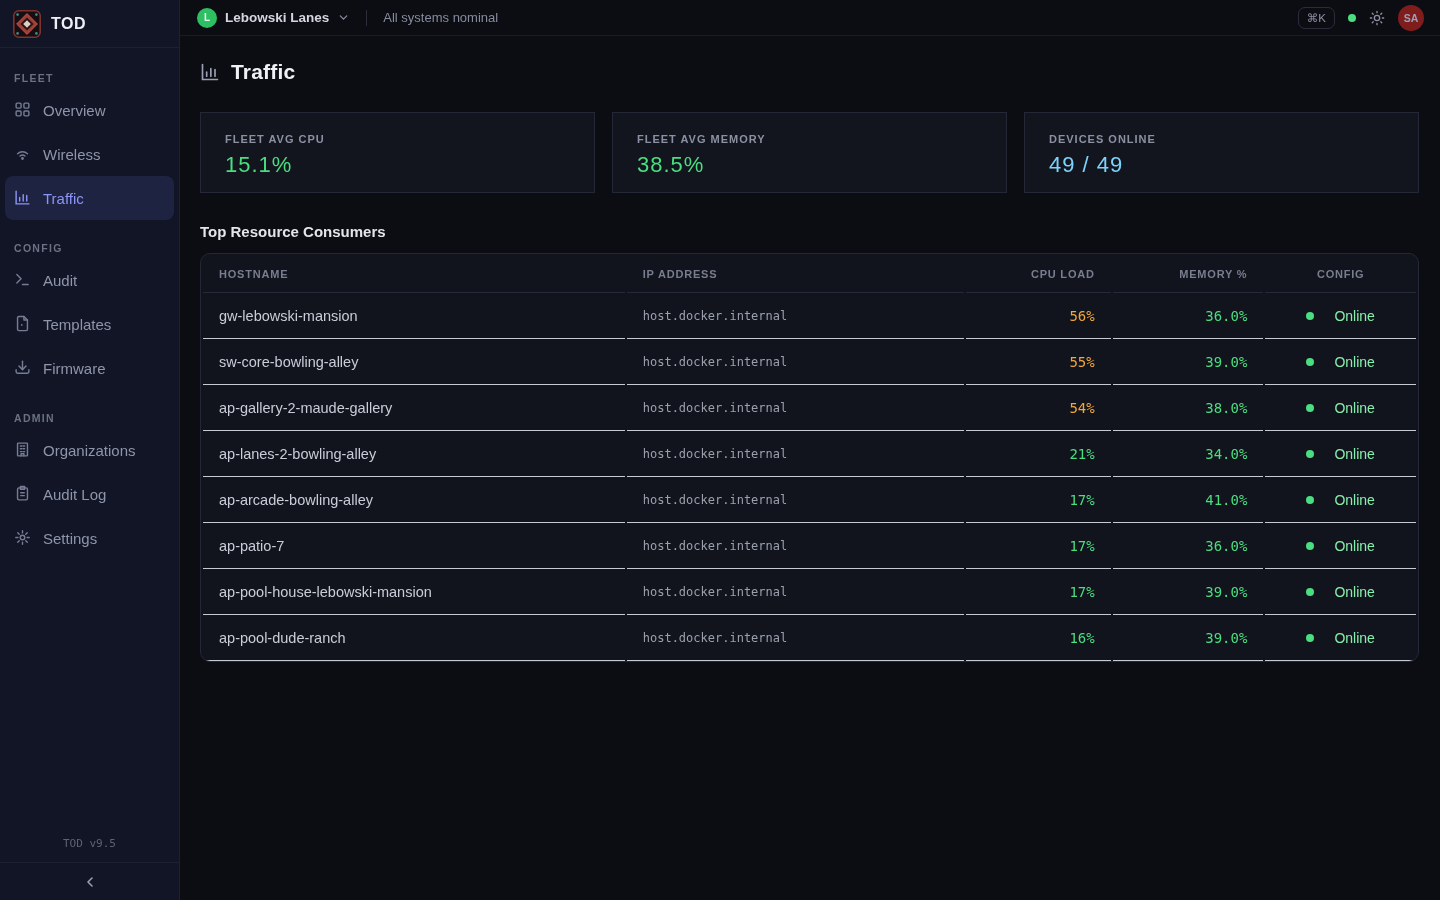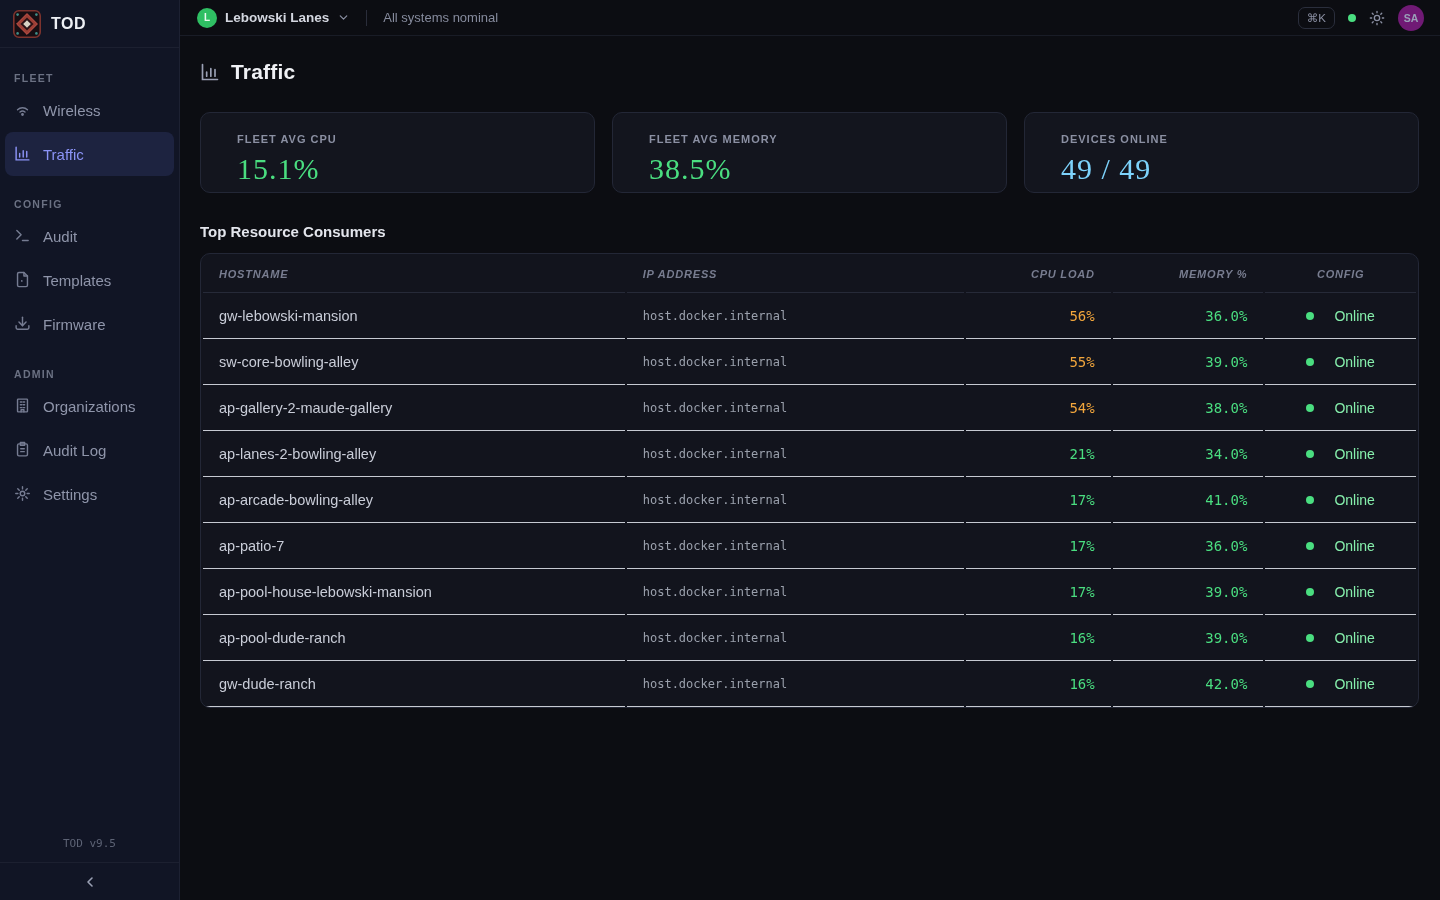--- a/index.html
+++ b/index.html
@@ -84,54 +84,54 @@
   .system-status{color:#868b9d;font-size:13px;}
   .topbar-right{margin-left:auto;display:flex;align-items:center;gap:13px;}
   .kbd-pill{
     border:1px solid #2a2e3c;border-radius:7px;background:transparent;
     color:#8b90a3;font-size:11.5px;padding:3px 8px;cursor:pointer;
     font-family:"Liberation Sans",sans-serif;
   }
   .status-dot{width:8px;height:8px;border-radius:50%;background:var(--green);}
   .theme-btn{background:none;border:none;color:#8b90a3;cursor:pointer;display:flex;}
   .user-avatar{
-    width:26px;height:26px;border-radius:50%;background:#701a75;
+    width:26px;height:26px;border-radius:50%;background:#7f1d1d;
     color:#9aa0b8;font-size:10.5px;font-weight:700;
     display:flex;align-items:center;justify-content:center;cursor:pointer;
   }
   
   .content{flex:1;padding:24px 21px 0 20px;overflow:hidden;}
   .page-title-row{display:flex;align-items:center;gap:11px;margin-bottom:28px;}
   .page-title-row .pt-icon{display:flex;color:#9aa0b4;}
   .page-title{color:#f0f1f5;font-size:21px;font-weight:700;letter-spacing:0.2px;}
   .stats-grid{display:grid;grid-template-columns:1fr 1fr 1fr;gap:17px;}
   .stat-card{
     background:var(--bg-card);border:1px solid var(--border-subtle);
-    border-radius:10px;height:81px;padding:20px 19px 0 36px;
+    border-radius:0;height:81px;padding:20px 19px 0 24px;
   }
   .stat-label{
     color:var(--txt-muted);font-size:11px;font-weight:600;letter-spacing:1px;
   }
   .stat-value{
-    font-family:Liberation Serif, serif;font-size:30px;margin-top:7px;letter-spacing:1px;
+    font-family:Liberation Sans, sans-serif;font-size:22px;margin-top:7px;letter-spacing:1px;
   }
   .stat-value.green{color:var(--green);}
   .stat-value.gray{color:#7dd3fc;}
   .section-title{
     color:#e3e5ec;font-size:15px;font-weight:700;margin:30px 0 13px 0;
   }
   .table-card{
     background:#12141d;border:1px solid var(--border-subtle);
     border-radius:10px;overflow:hidden;
   }
   table{width:100%;border-collapse:separate;border-spacing:2px 0;}
   th{
     color:#787d90;font-size:11px;font-weight:600;letter-spacing:0.8px;
     text-align:left;padding:14px 16px 12px 16px;
-    border-bottom:1px solid #262a38;white-space:nowrap;font-style:italic;
+    border-bottom:1px solid #262a38;white-space:nowrap;
   }
   td{
     padding:14px 16px;border-bottom:1px solid var(--border-row);
     font-size:14.5px;white-space:nowrap;
   }
   .col-host{width:35%;}
   .col-ip{width:28%;}
   .col-cpu{width:12%;text-align:right;}
   .col-mem{width:12.5%;text-align:right;}
   .col-status{width:12.5%;text-align:center;}
@@ -161,20 +161,31 @@
       </svg>
     </span>
     <span class="logo-text">TOD</span>
   </div>
 
   <nav class="nav" id="sidebar-nav">
       <div class="nav-section-label first">FLEET</div>
       <div class="nav-item">
         <span class="ni">
           <svg width="17" height="17" viewBox="0 0 24 24" fill="none" stroke="currentColor" stroke-width="2" stroke-linecap="round">
+            <rect x="3" y="3" width="7" height="7" rx="1.5"></rect>
+            <rect x="14" y="3" width="7" height="7" rx="1.5"></rect>
+            <rect x="3" y="14" width="7" height="7" rx="1.5"></rect>
+            <rect x="14" y="14" width="7" height="7" rx="1.5"></rect>
+          </svg>
+        </span>
+        <span>Overview</span>
+      </div>
+      <div class="nav-item">
+        <span class="ni">
+          <svg width="17" height="17" viewBox="0 0 24 24" fill="none" stroke="currentColor" stroke-width="2" stroke-linecap="round">
             <path d="M5 12.5a10 10 0 0 1 14 0"></path>
             <path d="M8.5 15.5a5.5 5.5 0 0 1 7 0"></path>
             <circle cx="12" cy="19" r="1" fill="currentColor"></circle>
           </svg>
         </span>
         <span>Wireless</span>
       </div>
       <div class="nav-item active">
         <span class="ni">
           <svg width="17" height="17" viewBox="0 0 24 24" fill="none" stroke="currentColor" stroke-width="2" stroke-linecap="round">
@@ -402,27 +413,17 @@
             <tr>
               <td class="col-host">ap-pool-dude-ranch</td>
               <td class="col-ip">host.docker.internal</td>
               <td class="col-cpu ok">16%</td>
               <td class="col-mem">39.0%</td>
               <td class="col-status"><span class="status-cell">
                   <span class="online-dot"></span>
                   <span>Online</span>
                 </span></td>
             </tr>
-            <tr>
-              <td class="col-host">gw-dude-ranch</td>
-              <td class="col-ip">host.docker.internal</td>
-              <td class="col-cpu ok">16%</td>
-              <td class="col-mem">42.0%</td>
-              <td class="col-status"><span class="status-cell">
-                  <span class="online-dot"></span>
-                  <span>Online</span>
-                </span></td>
-            </tr>
           </tbody>
       </table>
     </div>
   </main>
 </div>
 
 </body></html>

